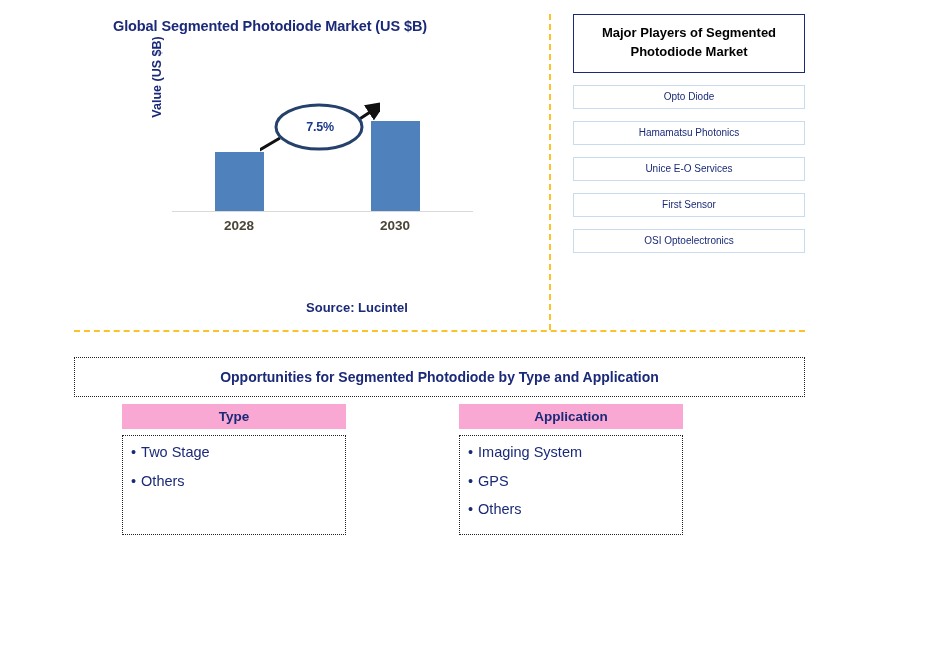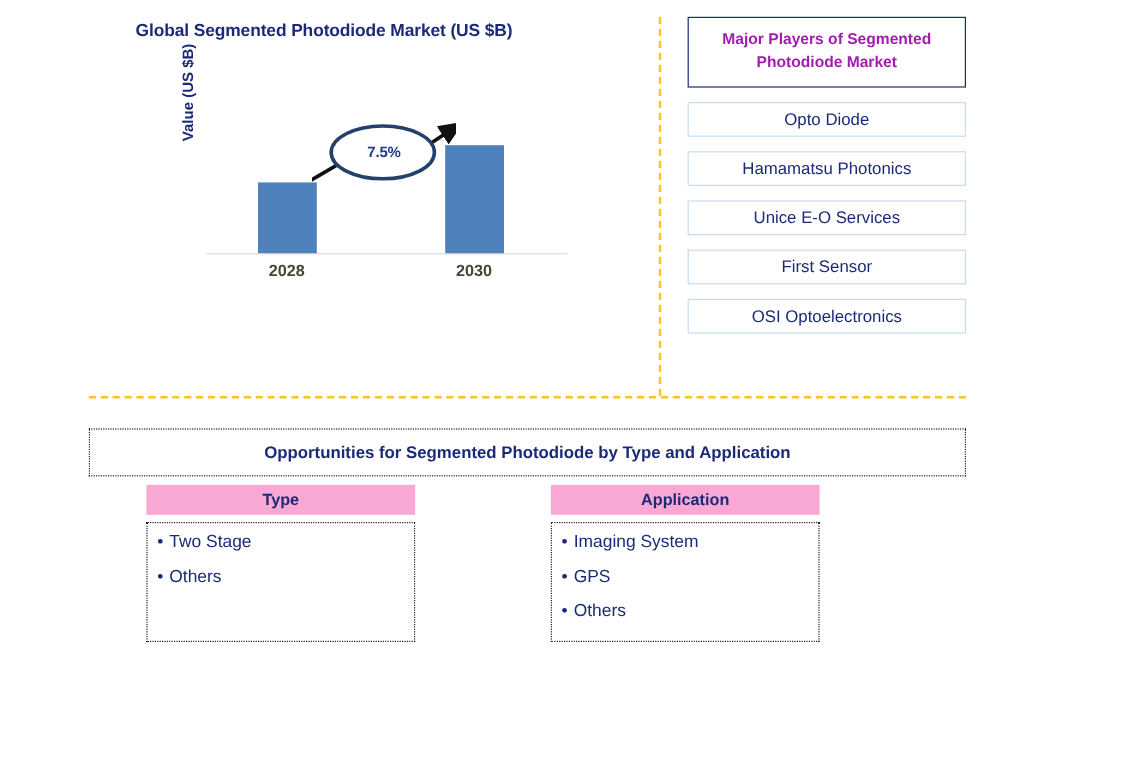--- a/index.html
+++ b/index.html
@@ -142,29 +142,29 @@
     left: 573px;
     top: 14px;
     width: 232px;
   }
   #players-header {
     border: 1.6px solid #1b2a78;
     padding: 9px 6px 10px;
     text-align: center;
     font-size: 13px;
     font-weight: bold;
-    color: #a21caf;
+    color: #000000;
     line-height: 1.45;
   }
   .player-item {
     margin-top: 12px;
     border: 1px solid #c9dbef;
     padding: 5px 6px 6px;
     text-align: center;
-    font-size: 14px;
+    font-size: 10px;
     color: #1b2a78;
     background: #ffffff;
   }
 
   
   #opportunities-banner {
     position: absolute;
     left: 74px;
     top: 357px;
     width: 729px;
@@ -240,20 +240,21 @@
         </defs>
         <line x1="-4" y1="56" x2="20" y2="42" stroke="#111111" stroke-width="3"></line>
         <line x1="98" y1="24" x2="124" y2="7" stroke="#111111" stroke-width="3" marker-end="url(#arrowhead)"></line>
         <ellipse cx="59" cy="31" rx="43" ry="22" fill="#ffffff" stroke="#24416b" stroke-width="3"></ellipse>
       </svg>
       <div id="cagr-value">7.5%</div>
     </div>
 
   </div>
 
+  <div id="source-label">Source: Lucintel</div>
 </div>
 
 <div id="vertical-divider"></div>
 <div id="horizontal-divider"></div>
 
 <div id="players-panel">
   <div id="players-header">Major Players of Segmented Photodiode Market</div>
 
   <div class="player-item">
     <span>Opto Diode</span>

